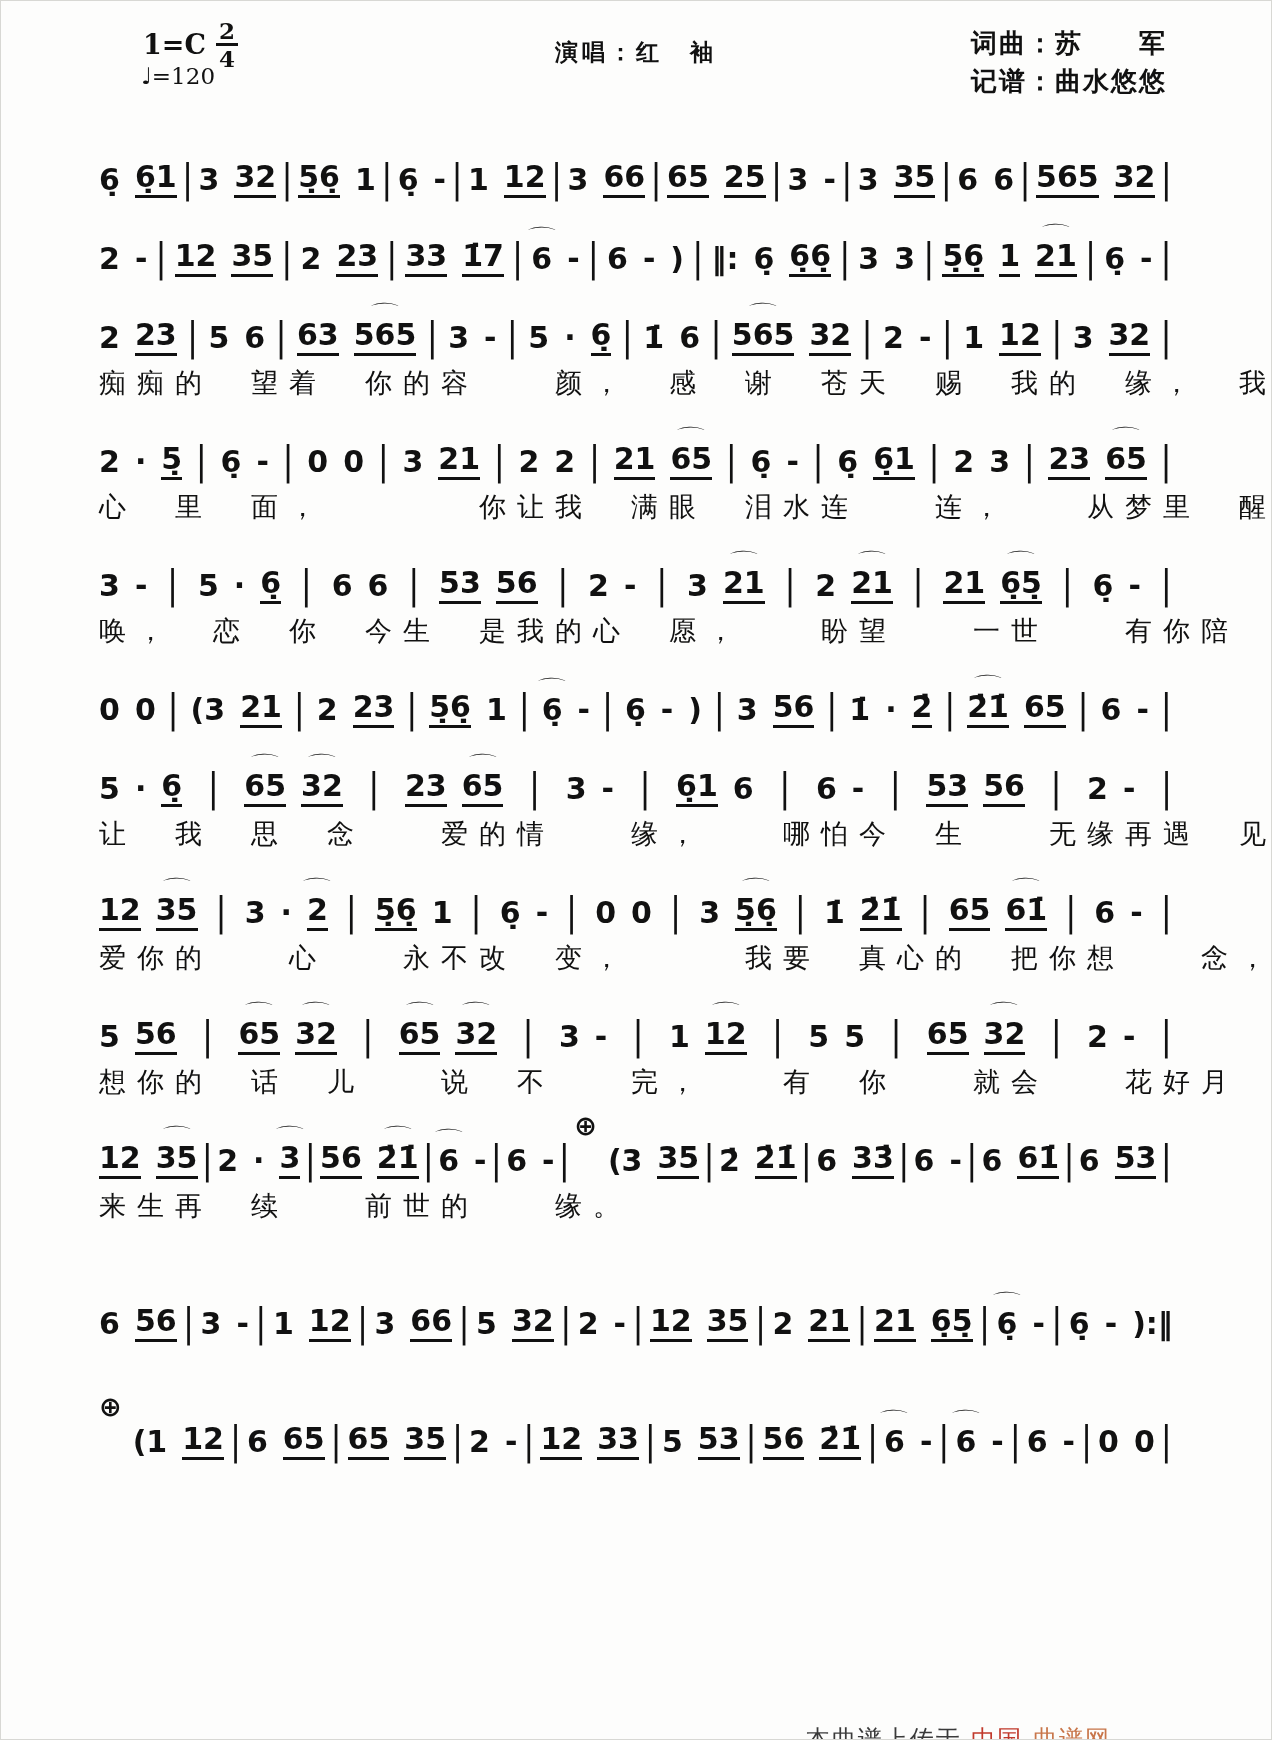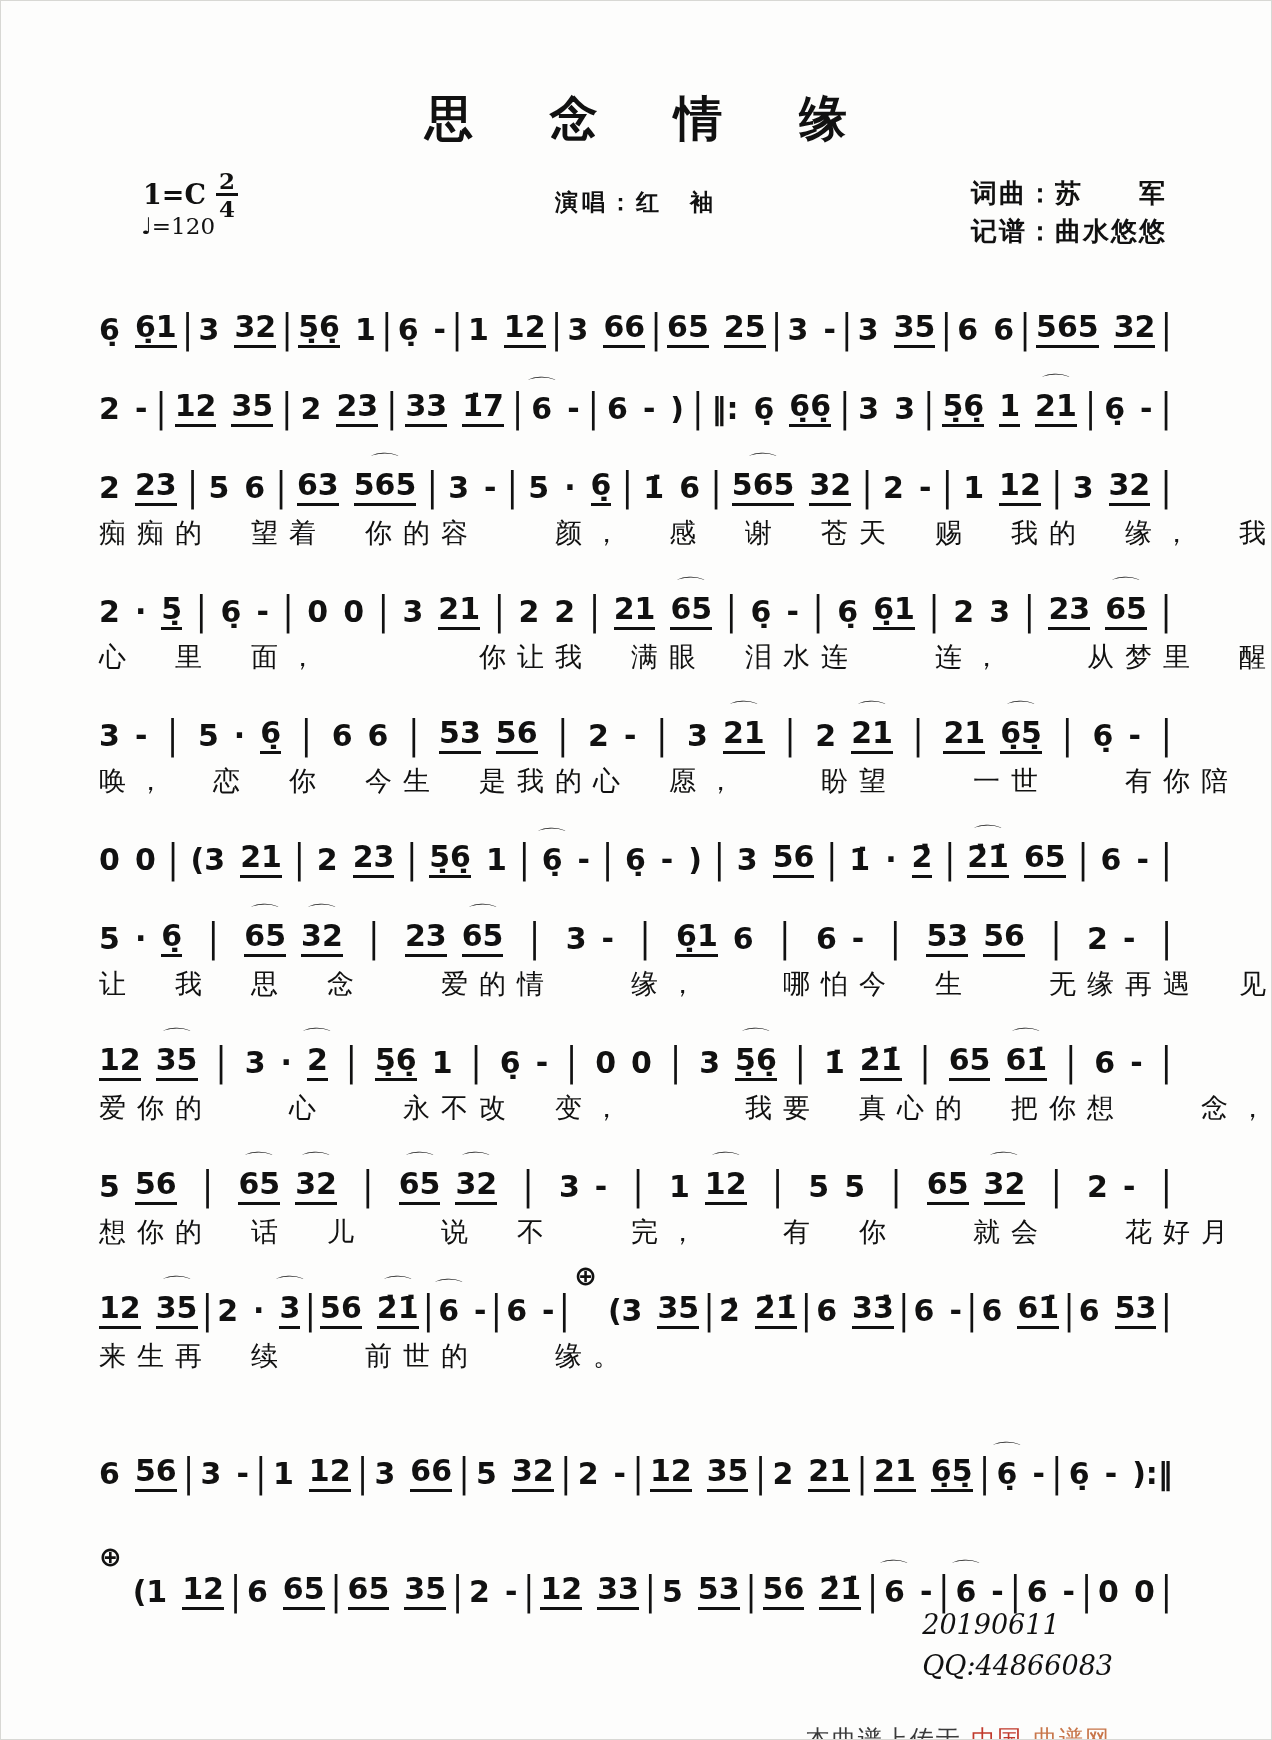--- a/index.html
+++ b/index.html
@@ -50,21 +50,20 @@
     line-height:1.5;font-family:"DejaVu Serif",serif;text-align:left;}
   .watermark{position:absolute;right:160px;top:1722px;height:18px;overflow:hidden;
     font-size:24px;letter-spacing:2px;white-space:nowrap;}
   .wm-a{color:#3a3a3a;} .wm-b{color:#c0392b;} .wm-c{color:#c8764a;}
 </style>
 </head>
 <body>
 
 <div class="page">
 
-  <h1 class="title">思 念 情 缘</h1>
 
   <div class="hdr">
     <div class="keysig">
       <span>1=C</span>
       <span class="frac">
         <span class="num">2</span>
         <span class="den">4</span>
       </span>
     </div>
     <div class="tempo">♩=120</div>
@@ -717,24 +716,20 @@
         <span class="barline">|</span>
         <span class="measure">
           <span class="tok">0</span>
           <span class="tok">0</span>
         </span>
         <span class="barline">|</span>
       </div>
 
   </div>
 
-  <div class="stamp">
-    <div>20190611</div>
-    <div>QQ:44866083</div>
-  </div>
 
   <div class="watermark">
     <span class="wm-a">本曲谱上传于</span>
     <span class="wm-b">中国</span>
     <span class="wm-c">曲谱网</span>
   </div>
 
 </div>
 
 </body></html>

